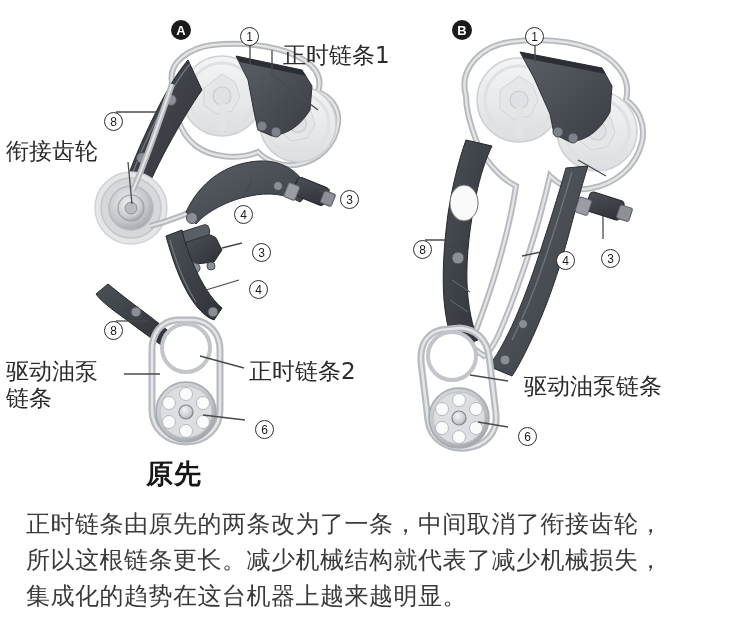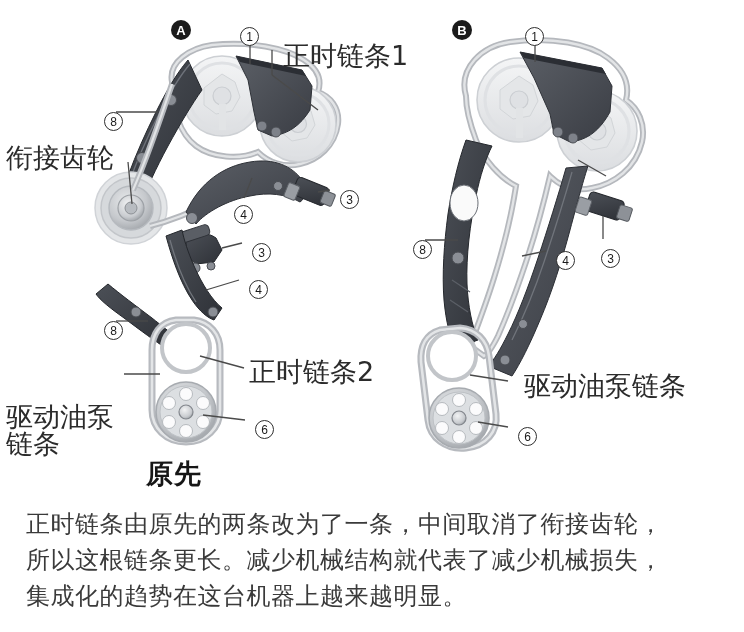--- a/index.html
+++ b/index.html
@@ -14,21 +14,21 @@
   #root{position:relative;width:744px;height:632px;}
 
   .diagram-area{position:absolute;left:0;top:0;width:744px;height:500px;}
   svg.art{position:absolute;left:0;top:0;width:744px;height:500px;}
 
   
   .lbl{
     position:absolute;
     font-family:"DejaVu Sans","Liberation Sans",sans-serif;
     color:#2b2b2b;
-    font-size:27px;
+    font-size:23px;
     line-height:27px;
     white-space:pre;
     letter-spacing:0px;
   }
   .lbl.two-line{white-space:pre-line;}
 
   .caption{
     position:absolute;
     font-family:"DejaVu Sans","Liberation Sans",sans-serif;
     font-weight:bold;
@@ -335,25 +335,25 @@
     <div class="callout" style="left:255px;top:420px;">6</div>
 
     <div class="callout" style="left:525px;top:27px;">1</div>
     <div class="callout" style="left:413px;top:240px;">8</div>
     <div class="callout" style="left:601px;top:249px;">3</div>
     <div class="callout" style="left:556px;top:251px;">4</div>
     <div class="callout" style="left:518px;top:427px;">6</div>
 
     <div class="lbl" style="left:283px;top:42px;">正时链条1</div>
 
-    <div class="lbl" style="left:6px;top:144px;">衔接齿轮</div>
+    <div class="lbl" style="left:6px;top:138px;">衔接齿轮</div>
 
     <div class="lbl" style="left:249px;top:358px;">正时链条2</div>
 
-    <div class="lbl two-line" style="left:6px;top:358px;margin-top:45px;">驱动油泵
+    <div class="lbl two-line" style="left:6px;top:358px;">驱动油泵
 链条</div>
 
 
     <div class="lbl" style="left:524px;top:375px;font-family:Liberation Mono, monospace;">驱动油泵链条</div>
 
     <div class="caption" style="left:146px;top:456px;">原先</div>
   </div>
 
   <div class="para">
     <div>正时链条由原先的两条改为了一条，中间取消了衔接齿轮，</div>

